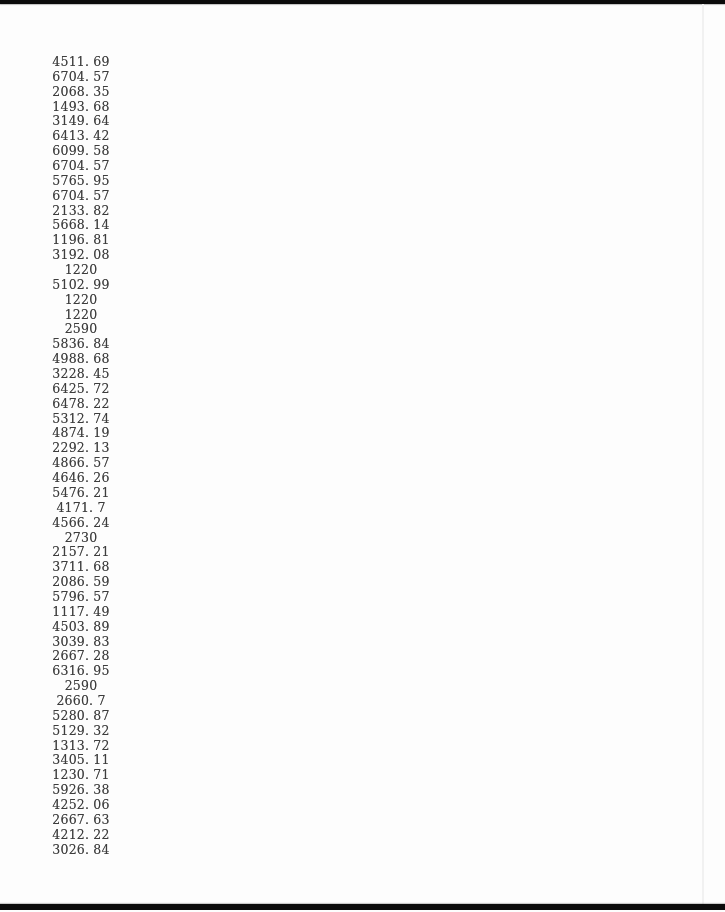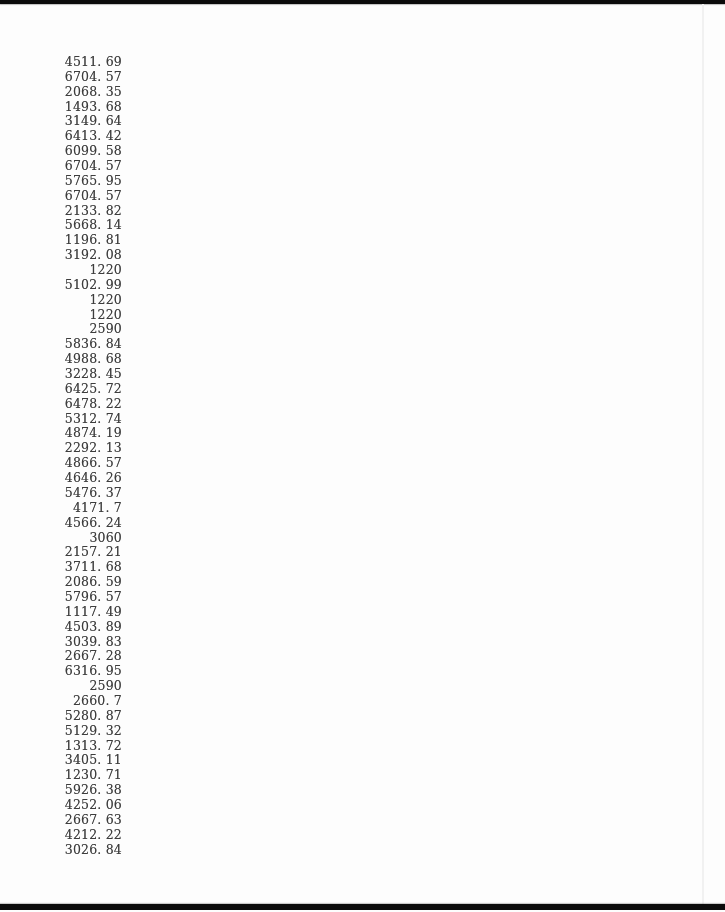--- a/index.html
+++ b/index.html
@@ -37,21 +37,21 @@
     left: 702px;
     width: 2px;
     height: 900px;
     background: #f1f1f1;
   }
   .number-column {
     position: absolute;
     top: 55px;
     left: 40px;
     width: 82px;
-    text-align: right;
+    text-align: center;
   }
   .number-row {
     height: 14.87px;
     line-height: 14.87px;
     font-size: 12.5px;
     color: #3d3d3d;
     letter-spacing: 0.2px;
     white-space: pre;
     text-shadow: 0 0 0.5px rgba(70,70,70,0.55);
   }
@@ -84,24 +84,24 @@
       <div class="number-row">5836. 84</div>
       <div class="number-row">4988. 68</div>
       <div class="number-row">3228. 45</div>
       <div class="number-row">6425. 72</div>
       <div class="number-row">6478. 22</div>
       <div class="number-row">5312. 74</div>
       <div class="number-row">4874. 19</div>
       <div class="number-row">2292. 13</div>
       <div class="number-row">4866. 57</div>
       <div class="number-row">4646. 26</div>
-      <div class="number-row">5476. 37</div>
+      <div class="number-row">5476. 21</div>
       <div class="number-row">4171. 7</div>
       <div class="number-row">4566. 24</div>
-      <div class="number-row">3060</div>
+      <div class="number-row">2730</div>
       <div class="number-row">2157. 21</div>
       <div class="number-row">3711. 68</div>
       <div class="number-row">2086. 59</div>
       <div class="number-row">5796. 57</div>
       <div class="number-row">1117. 49</div>
       <div class="number-row">4503. 89</div>
       <div class="number-row">3039. 83</div>
       <div class="number-row">2667. 28</div>
       <div class="number-row">6316. 95</div>
       <div class="number-row">2590</div>

